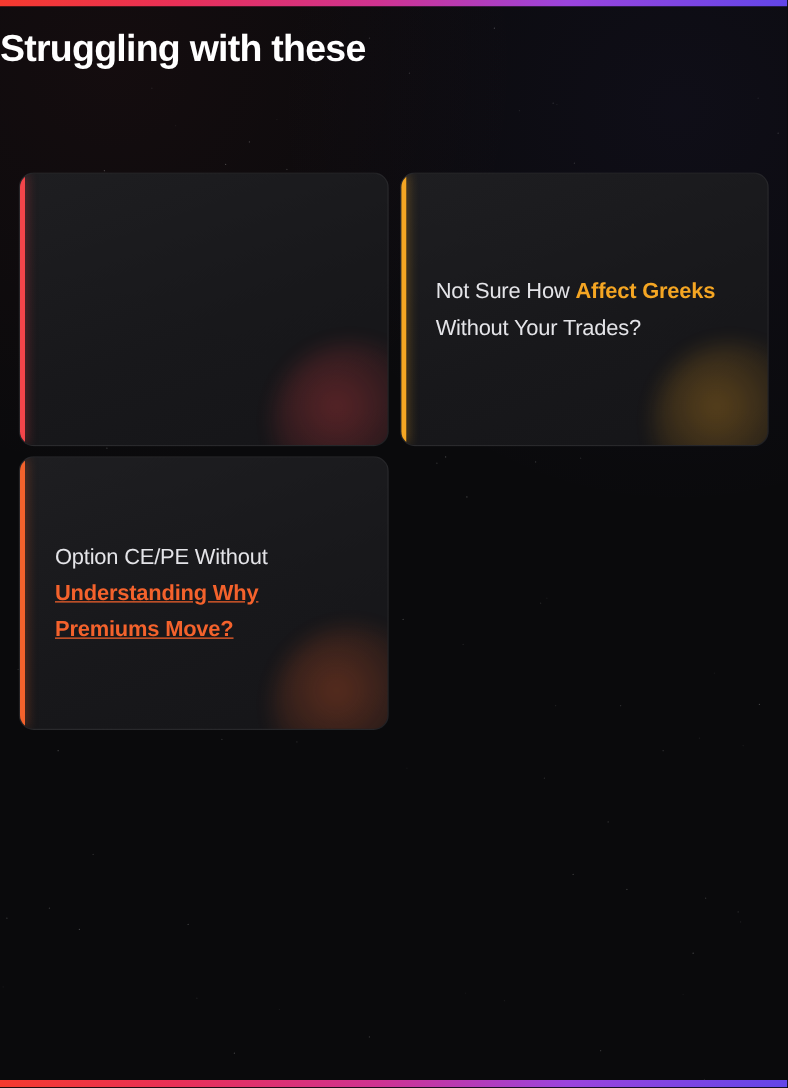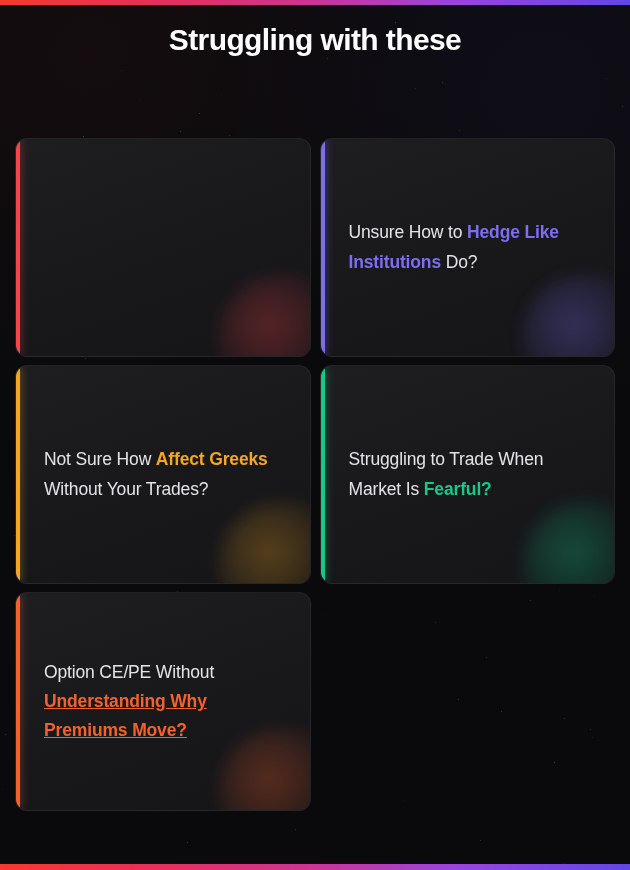--- a/index.html
+++ b/index.html
@@ -55,21 +55,20 @@
   }
   .rail.top    { top: 0; }
   .rail.bottom { bottom: 0; height: 6px; }
 
   
   .headline {
     position: absolute;
     top: 22px;
     left: 0;
     width: 630px;
-    text-align: center;
     z-index: 4;
   }
   .headline .line1 {
     display: block;
     font-size: 30px;
     font-weight: 700;
     letter-spacing: -0.6px;
     color: #ffffff;
     line-height: 1.18;
   }
@@ -169,33 +168,23 @@
   <div class="headline">
     <span class="line1">Struggling with these</span>
   </div>
 
   <div class="grid" id="card-grid">
       <div class="card">
         <div class="accent" style="background: rgb(244, 69, 74); box-shadow: rgba(244, 69, 74, 0.6) 0px 0px 9px;"></div>
         <div class="glow" style="background: radial-gradient(circle at 40% 40%, rgb(244, 69, 74) 0%, rgba(0, 0, 0, 0) 72%);"></div>
       </div>
       <div class="card">
-        <div class="accent" style="background: rgb(123, 110, 240); box-shadow: rgba(123, 110, 240, 0.6) 0px 0px 9px;"></div>
-        <div class="glow" style="background: radial-gradient(circle at 40% 40%, rgb(123, 110, 240) 0%, rgba(0, 0, 0, 0) 72%);"></div>
-        <div class="card-text"><span>Unsure How to </span><span class="hl" style="color: rgb(123, 110, 240);">Hedge Like Institutions </span><span>Do?</span></div>
-      </div>
-      <div class="card">
         <div class="accent" style="background: rgb(245, 166, 35); box-shadow: rgba(245, 166, 35, 0.6) 0px 0px 9px;"></div>
         <div class="glow" style="background: radial-gradient(circle at 40% 40%, rgb(245, 166, 35) 0%, rgba(0, 0, 0, 0) 72%);"></div>
         <div class="card-text"><span>Not Sure How </span><span class="hl" style="color: rgb(245, 166, 35);">Affect Greeks </span><span>Without Your Trades?</span></div>
-      </div>
-      <div class="card">
-        <div class="accent" style="background: rgb(20, 201, 138); box-shadow: rgba(20, 201, 138, 0.6) 0px 0px 9px;"></div>
-        <div class="glow" style="background: radial-gradient(circle at 40% 40%, rgb(20, 201, 138) 0%, rgba(0, 0, 0, 0) 72%);"></div>
-        <div class="card-text"><span>Struggling to Trade When Market Is </span><span class="hl" style="color: rgb(20, 201, 138);">Fearful?</span></div>
       </div>
       <div class="card">
         <div class="accent" style="background: rgb(244, 98, 44); box-shadow: rgba(244, 98, 44, 0.6) 0px 0px 9px;"></div>
         <div class="glow" style="background: radial-gradient(circle at 40% 40%, rgb(244, 98, 44) 0%, rgba(0, 0, 0, 0) 72%);"></div>
         <div class="card-text"><span>Option CE/PE Without </span><span class="hl" style="color: rgb(244, 98, 44); text-decoration: underline;">Understanding Why Premiums Move?</span></div>
       </div>
     </div>
 
 
   <div class="rail bottom"></div>

